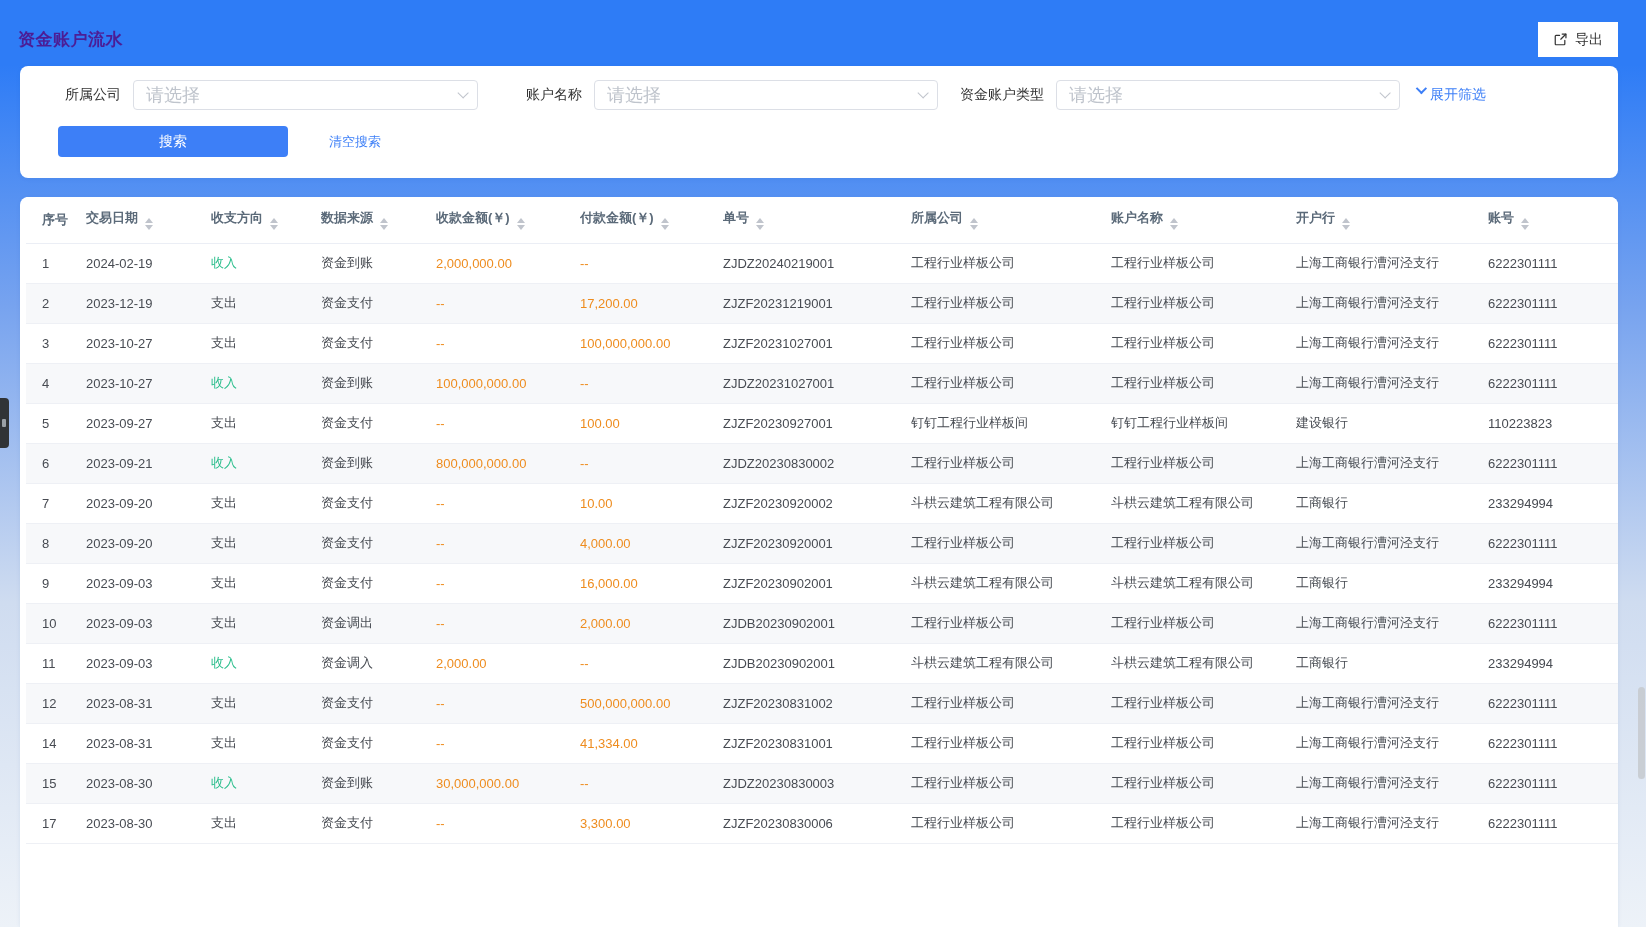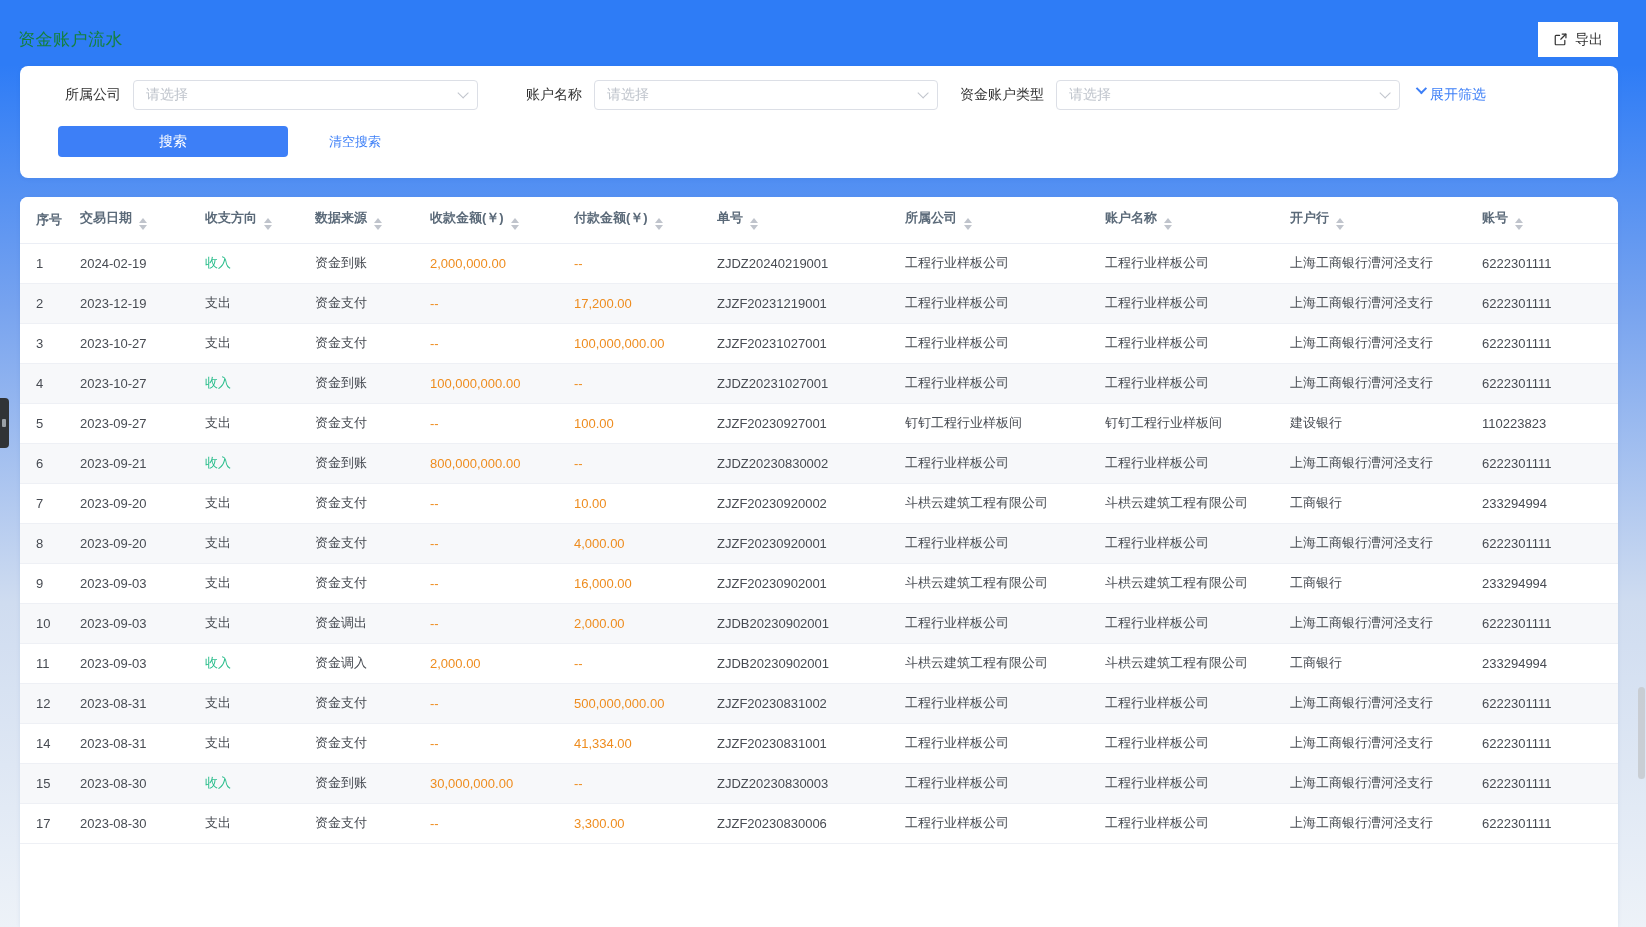--- a/index.html
+++ b/index.html
@@ -4,55 +4,56 @@
 <style>
   * { margin:0; padding:0; box-sizing:border-box; }
   html,body { width:1646px; height:927px; overflow:hidden; }
   body {
     font-family:"Liberation Sans","DejaVu Sans",sans-serif;
     background:linear-gradient(180deg,#2E7CF6 0%,#2E7CF6 7%,#77A3EF 33%,#CFDCF0 65%,#EDF2F8 100%);
     position:relative;
   }
   
   .topbar { position:absolute; left:0; top:0; right:0; height:62px; }
-  .page-title { position:absolute; left:18px; top:28px; color:#15803d; font-size:17px; font-weight:normal; letter-spacing:.5px; }
+  .page-title { position:absolute; left:18px; top:28px; color:#4c1d95; font-size:17px; font-weight:bold; letter-spacing:.5px; }
   .export-btn {
     position:absolute; right:28px; top:22px; height:35px; background:#fff; border:none;
     border-radius:0; display:flex; align-items:center; gap:7px; padding:0 15px;
     font-size:14px; color:#333; cursor:pointer; font-family:inherit;
   }
   
   .filter-card {
     position:absolute; left:20px; right:28px; top:66px; height:112px;
     background:#fff; border-radius:8px; box-shadow:0 1px 4px rgba(31,74,153,.08);
   }
   .filter-row { position:absolute; left:0; right:0; top:14px; display:flex; align-items:center; }
   .f-label { font-size:14px; color:#333; font-weight:500; text-align:right; flex:none; }
   .f-label.l1 { width:101px; } .f-label.l2 { width:104px; } .f-label.l3 { width:106px; }
   .f-select {
     flex:none; height:30px; border:1px solid #DCDFE6; border-radius:4px; background:#fff;
     display:flex; align-items:center; justify-content:space-between; padding:0 12px;
     margin-left:12px; cursor:pointer;
   }
   .f-select.s1 { width:345px; } .f-select.s2 { width:344px; } .f-select.s3 { width:344px; }
-  .placeholder { font-size:14px; color:#BFC4CC; }
+  .placeholder { font-size:18px; color:#BFC4CC; }
   .chev { width:8px; height:8px; border-right:1.5px solid #C0C4CC; border-bottom:1.5px solid #C0C4CC; transform:rotate(45deg) translateY(-3px); flex:none; }
   .expand-link { display:flex; gap:6px; margin-left:16px; color:#3D7FF7; font-size:14px; cursor:pointer; white-space:nowrap; }
   .chev-blue { width:8px; height:8px; border-right:2px solid #3D7FF7; border-bottom:2px solid #3D7FF7; transform:rotate(45deg) translateY(-2px); flex:none; }
   .action-row { position:absolute; left:38px; top:60px; display:flex; align-items:center; gap:41px; }
   .search-btn {
     width:230px; height:31px; background:#3D7FF7; color:#fff; border:none; border-radius:4px;
     font-size:14px; cursor:pointer; font-family:Liberation Mono, monospace;
   }
   .clear-link { color:#3D7FF7; font-size:13px; cursor:pointer; }
   
   .table-card {
     position:absolute; left:20px; right:28px; top:197px; height:730px;
     background:#fff; border-radius:8px 8px 0 0; overflow:hidden;
     box-shadow:0 1px 4px rgba(31,74,153,.08);
+    padding-left:6px;
   }
   table { border-collapse:collapse; table-layout:fixed; width:1622px; }
   th, td { text-align:left; white-space:nowrap; overflow:hidden; font-weight:normal; }
   thead th { height:46px; font-size:13px; color:#5B6A79; font-weight:600; border-bottom:1px solid #EBEEF5; background:#fff; }
   tbody td { height:40px; font-size:13px; color:#474B52; border-bottom:1px solid #EEF0F5; }
   tbody tr:nth-child(even) td { background:#F7F8FA; }
   th:first-child, td:first-child { padding-left:16px; }
   .t-in  { color:#2BBE8C; }
   .t-amount { color:#EE8C1E; }
   .sort { display:inline-flex; flex-direction:column; gap:2px; margin-left:7px; vertical-align:-1px; }

